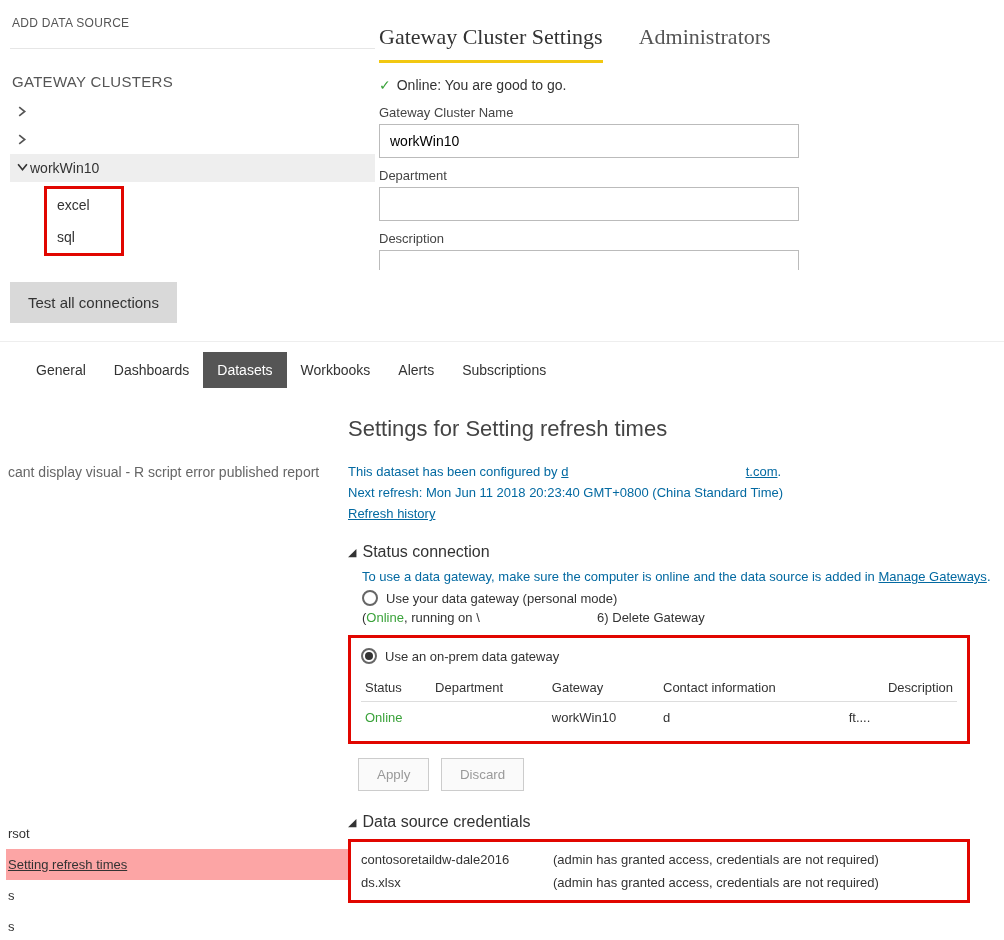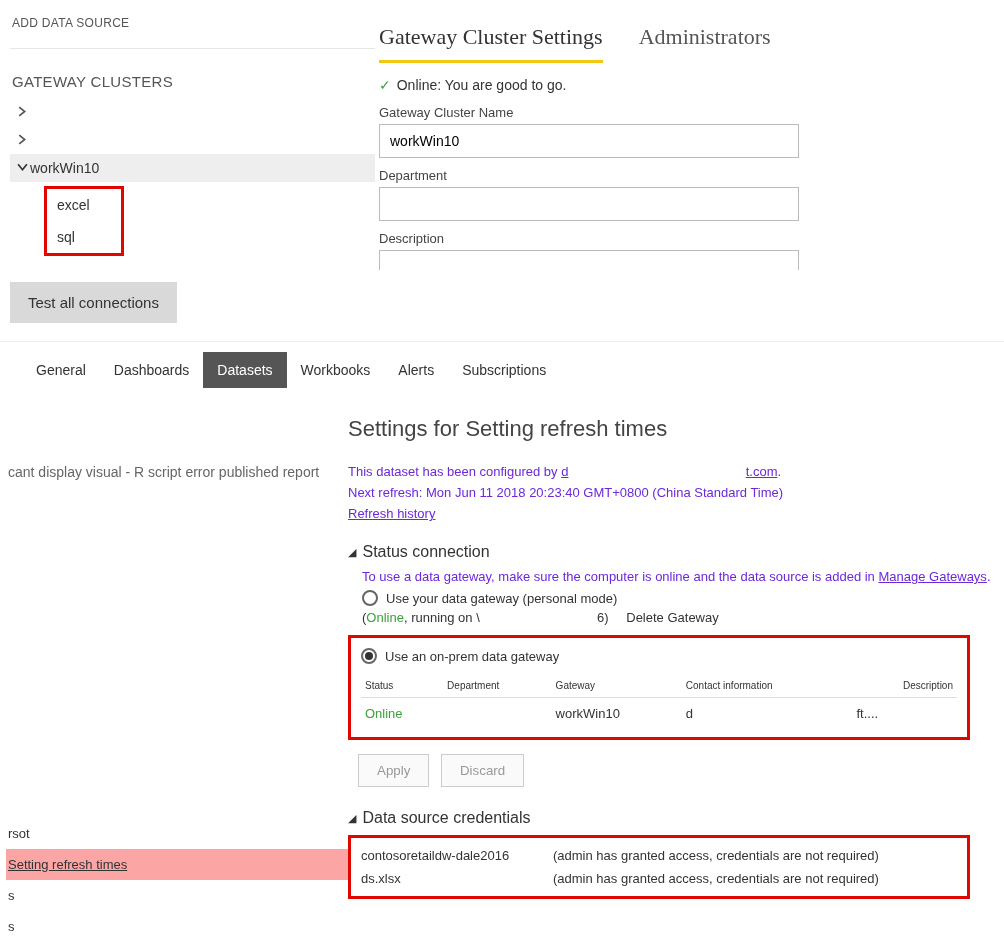--- a/index.html
+++ b/index.html
@@ -35,36 +35,36 @@
 
   .lower-section { display:flex; }
   .low-left { width:348px; padding:8px 0 0 6px; font-size:13px; color:#333; }
   .low-left-heading { font-size:14px; color:#666; padding:8px 2px 8px 2px; white-space:nowrap; overflow:hidden; }
   .low-left-item { padding:8px 2px; font-size:13px; }
   .low-left-item.selected { background:#fca5a5;text-decoration:underline; }
   .low-left-gap { height:330px; }
 
   .low-right { flex:1; padding: 28px 4px 12px 0; font-size:13px; }
   .settings-title { font-size:22px; color:#444; margin-bottom:22px; }
-  .para { margin:6px 0; color:#6d28d9; }
+  .para { margin:6px 0; color:#0369a1; }
   .link { text-decoration:underline; cursor:pointer; }
 
   .accordion { display:flex; align-items:center; gap:6px; font-size:16px; color:#333; margin:22px 0 8px 0; cursor:pointer; }
   .tri { font-size:11px; }
 
   .radio-row { display:flex; align-items:center; gap:8px; margin:0 0; }
   .radio { width:16px; height:16px; border:2px solid #666; border-radius:50%; display:inline-flex; align-items:center; justify-content:center; }
   .radio.checked::after { content:""; width:8px; height:8px; background:#333; border-radius:50%; }
   .paren-line { margin:4px 0 10px 4px; }
   .online-txt { color:#3aa23a; }
-  .del-gw { display:inline-block; margin-left:14px; }
+  .del-gw { display:inline-block; }
 
   .redbox { border:3px solid #e10600; padding:10px 10px 8px 10px; margin-right:30px; }
   .gtable { width:100%; border-collapse:collapse; margin-top:10px; }
-  .gtable th { text-align:left; font-weight:normal; font-size:10px; padding:6px 4px; border-bottom:1px solid #ddd; }
+  .gtable th { text-align:left; font-weight:normal; font-size:13px; padding:6px 4px; border-bottom:1px solid #ddd; }
   .gtable td { font-size:13px; padding:8px 4px; }
   .btns { margin:14px 0 0 10px; }
   .btn { border:1px solid #ccc; background:#fafafa; color:#999; padding:8px 18px; margin-right:8px; cursor:pointer; }
 
   .creds-box { border:3px solid #e10600; padding:6px 10px; margin:8px 30px 0 0; }
   .creds-row { display:flex; gap:22px; padding:4px 0; font-size:13px; }
 </style>
 </head>
 <body>
 

